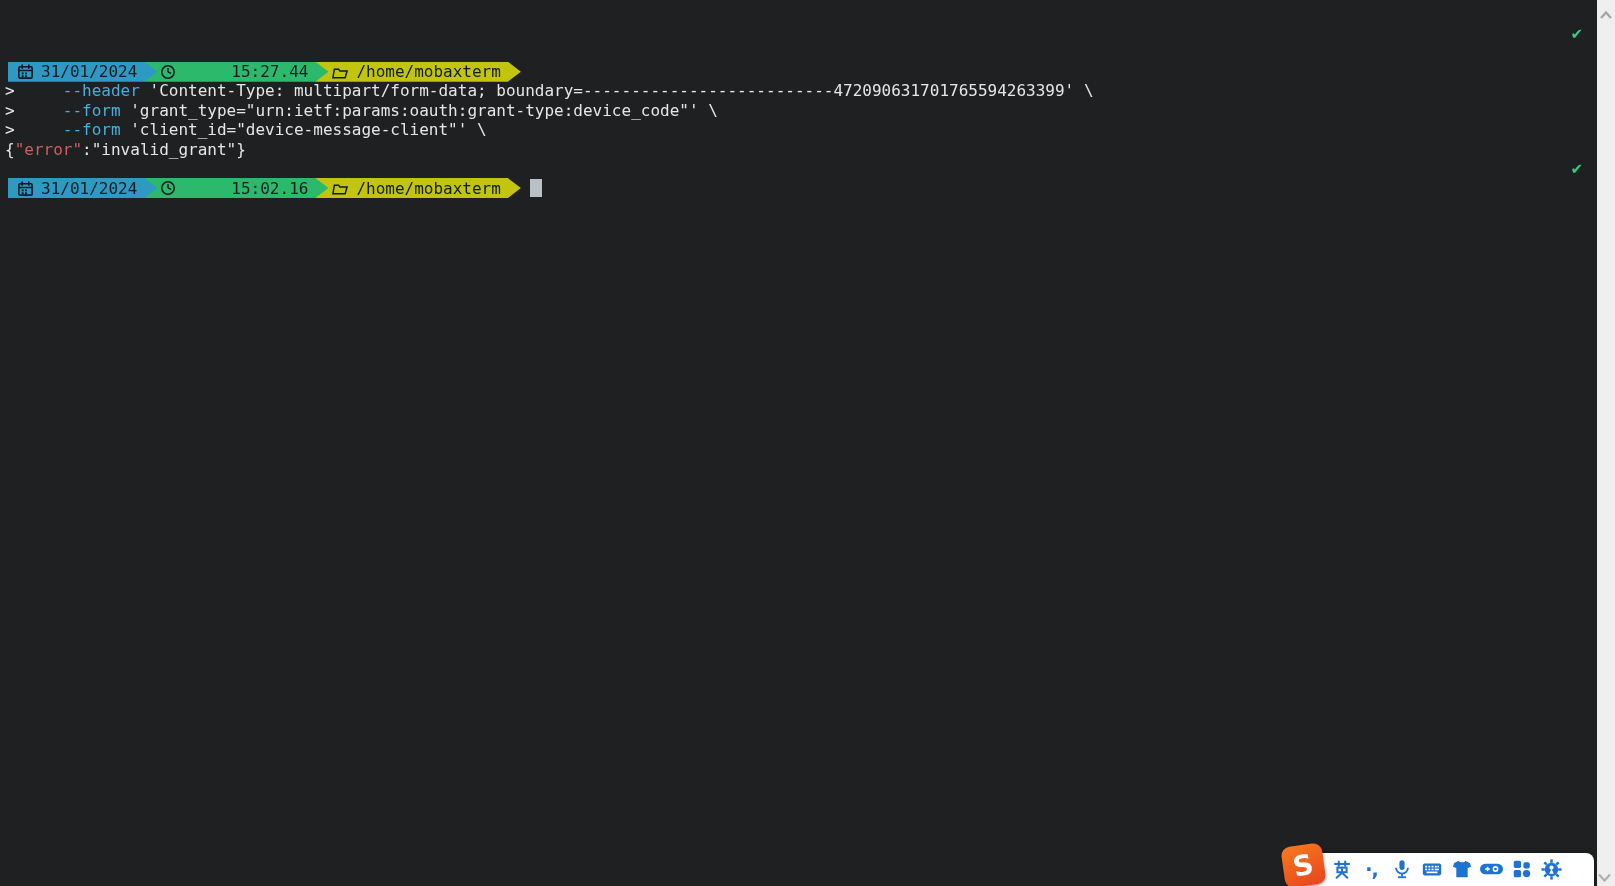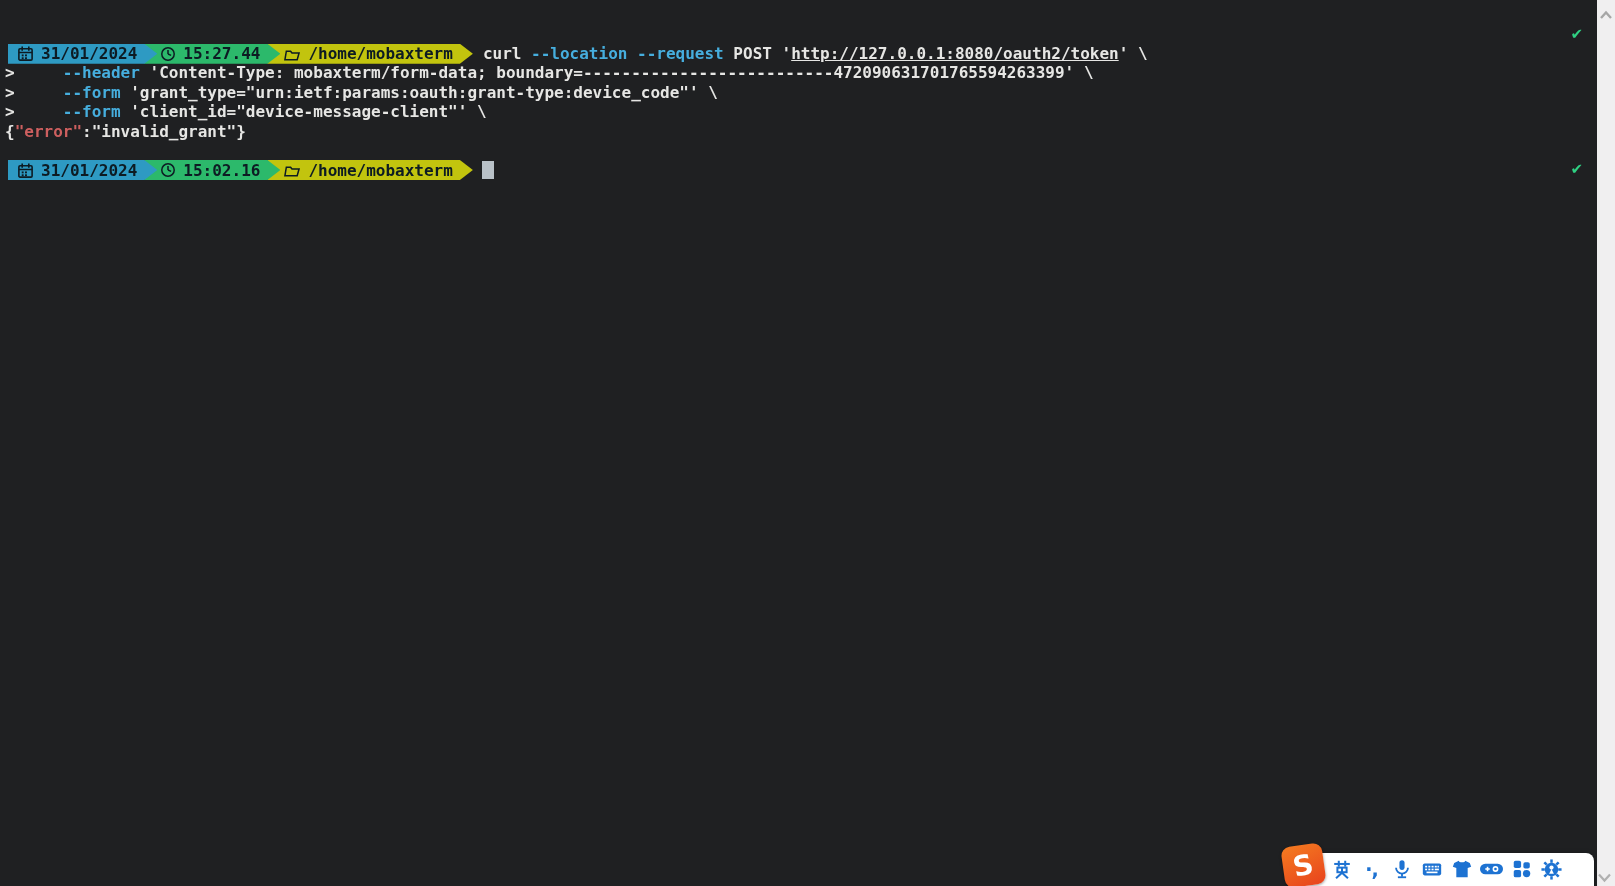--- a/index.html
+++ b/index.html
@@ -2,36 +2,36 @@
 <html style="--bg: #1f2022; --fg: #e6e6e4; --cyan: #46aede; --red: #cd5f5f; --check-green: #2fd183; --seg-blue: #2e9ac3; --seg-green: #2cb96b; --seg-yellow: #c2c40e; --seg-text: #0d1b23; --ime-blue: #1d72d2;"><head>
 <meta charset="utf-8">
 <style>
   html,body{margin:0;padding:0;background:#000;}
   #screen{
     position:relative;width:1615px;height:886px;overflow:hidden;
     background:var(--bg,#1f2022);
     font-family:"DejaVu Sans Mono",monospace;
   }
   
-  #term-body{position:absolute;left:5px;top:44px;font-weight:bold;}
+  #term-body{position:absolute;left:5px;top:62px;}
   .tline{white-space:pre;height:19.4px;line-height:19.4px;font-size:16px;color:var(--fg,#e6e6e4);}
   .row{display:flex;align-items:center;height:19.4px;}
   .c-fg{color:var(--fg,#e6e6e4);}
   .c-cyan{color:var(--cyan,#46aede);}
   .c-red{color:var(--red,#cd5f5f);}
   .c-url{color:var(--fg,#e6e6e4);text-decoration:underline;cursor:pointer;}
   #cmdline1{white-space:pre;font-size:16px;line-height:19.4px;margin-left:10px;}
   
   .prompt{display:inline-flex;align-items:center;height:20px;margin-left:3px;}
   .pseg{position:relative;display:inline-flex;align-items:center;height:20px;
         padding:0 20px 0 9px;
         clip-path:polygon(0 0,calc(100% - 13px) 0,100% 50%,calc(100% - 13px) 100%,0 100%);}
   .pseg+.pseg{margin-left:-13px;padding-left:16px;}
   .pseg.date{background:var(--seg-blue,#2e9ac3);z-index:3;}
-  .pseg.time{background:var(--seg-green,#2cb96b);z-index:2;}
+  .pseg.time{background:var(--seg-green,#2cb96b);z-index:2;gap:48px;}
   .pseg.path{background:var(--seg-yellow,#c2c40e);z-index:1;}
   .ptext{font-size:16px;color:var(--seg-text,#0d1b23);margin-left:7px;}
   .picon{display:inline-flex;}
   .cursor-block{display:inline-block;width:12px;height:18px;background:#b9c1c8;margin-left:9px;}
   
   .check{position:absolute;font-size:15px;font-weight:bold;color:var(--check-green,#2fd183);
          font-family:"DejaVu Sans",sans-serif;}
   #check1{top:25px;right:32px;}
   #check2{top:160px;right:32px;}
   
@@ -91,25 +91,24 @@
         </div>
         <div class="pseg path">
           <span class="picon">
             <svg width="18" height="16" viewBox="0 0 19 17" fill="none" stroke="#0d1b23" stroke-width="1.6">
               <path d="M2,14.5 L3.5,5.5 H8 L9.5,7.5 H17 L15,14.5 Z"></path>
             </svg>
           </span>
           <span class="ptext">/home/mobaxterm</span>
         </div>
       </div>
-      <span id="cmdline1"><span class="c-fg">curl </span><span class="c-cyan">--location</span><span class="c-fg"> </span><span class="c-cyan">--request</span><span class="c-fg"> POST '</span><span class="c-url">http://127.0.0.1:8080/oauth2/token</span><span class="c-fg">' \</span></span>
     </div>
 
     <div id="output-lines">
-        <div class="tline"><span class="c-fg">&gt;     </span><span class="c-cyan">--header</span><span class="c-fg"> 'Content-Type: mobaxterm/form-data; boundary=--------------------------472090631701765594263399' \</span></div>
+        <div class="tline"><span class="c-fg">&gt;     </span><span class="c-cyan">--header</span><span class="c-fg"> 'Content-Type: multipart/form-data; boundary=--------------------------472090631701765594263399' \</span></div>
         <div class="tline"><span class="c-fg">&gt;     </span><span class="c-cyan">--form</span><span class="c-fg"> 'grant_type="urn:ietf:params:oauth:grant-type:device_code"' \</span></div>
         <div class="tline"><span class="c-fg">&gt;     </span><span class="c-cyan">--form</span><span class="c-fg"> 'client_id="device-message-client"' \</span></div>
         <div class="tline"><span class="c-fg">{</span><span class="c-red">"error"</span><span class="c-fg">:"invalid_grant"}</span></div>
       </div>
     <div class="tline"> </div>
 
     <div class="row">
       <div class="prompt">
         <div class="pseg date">
           <span class="picon">

